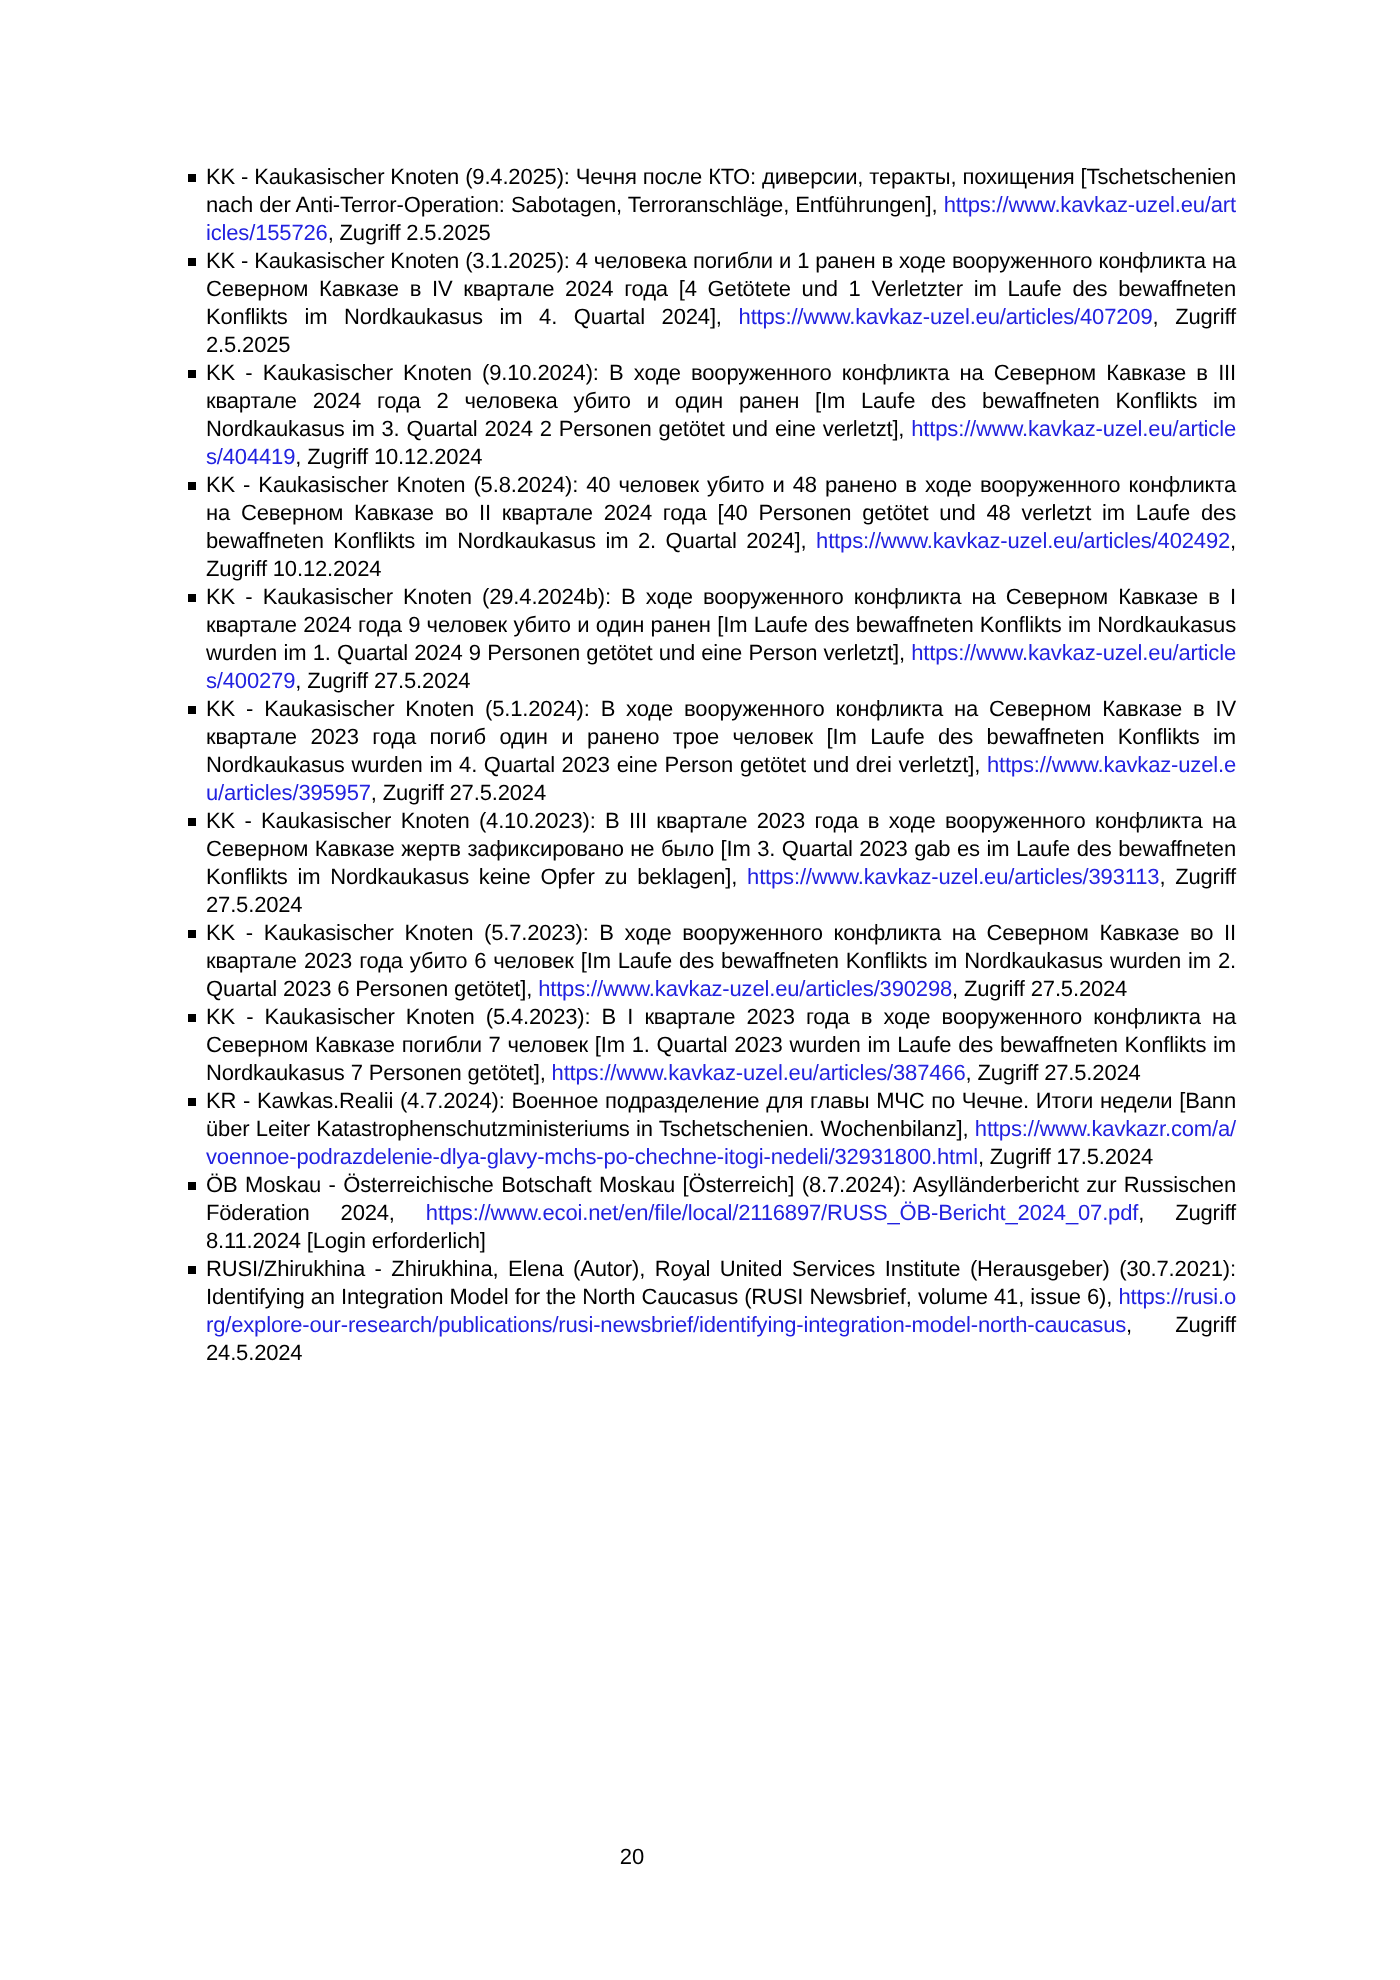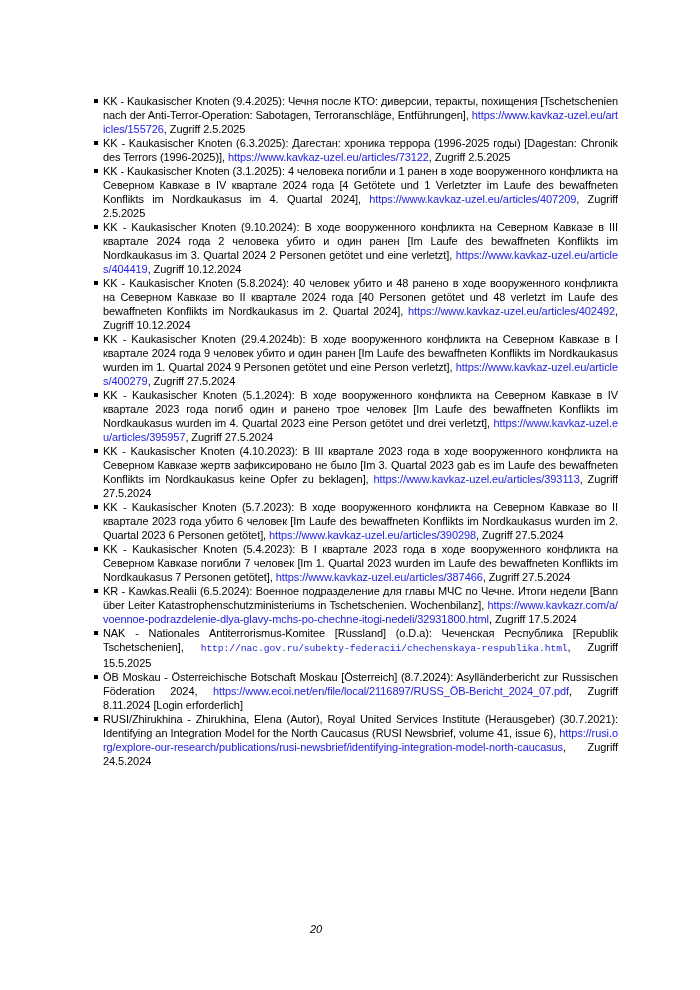--- a/index.html
+++ b/index.html
@@ -3,21 +3,21 @@
 <meta charset="utf-8">
 <style>
   html, body { margin: 0; padding: 0; }
   body {
     width: 700px; height: 990px;
     background: #ffffff; color: #000000;
     font-family: "Liberation Sans", "DejaVu Sans", sans-serif;
     position: relative; overflow: hidden;
   }
   .content {
-    position: absolute; left: 94px; top: 82px; width: 524px; margin-top: 12px;
+    position: absolute; left: 94px; top: 82px; width: 524px;
   }
   .entry {
     position: relative;
     padding-left: 9px;
     text-align: justify;
     font-size: 11px;
     line-height: 14px;
     letter-spacing: -0.08px;
   }
   .bullet {
@@ -28,36 +28,34 @@
     color: var(--link-color, #2222e0);
     text-decoration: none;
     word-break: break-all;
   }
   .mono {
     font-family: "Liberation Mono", "DejaVu Sans Mono", monospace;
     font-size: 9.7px;
   }
   .page-number {
     position: absolute; top: 923px; left: 0; width: 632px;
-    text-align: center; font-size: 11px; font-style: italic;
+    text-align: center; font-size: 11px;
   }
 </style>
 </head>
 <body>
 
 <div class="content">
     <div class="entry"><span class="bullet"></span><span>KK - Kaukasischer Knoten (9.4.2025): Чечня после КТО: диверсии, теракты, похищения [Tsche­tschenien nach der Anti-Terror-Operation: Sabotagen, Terroranschläge, Entführungen], </span><a class="link">https://www.kavkaz-uzel.eu/articles/155726</a><span>, Zugriff 2.5.2025</span></div>
-    <div class="entry"><span class="bullet"></span><span>KK - Kaukasischer Knoten (6.3.2025): Дагестан: хроника террора (1996-2025 годы) [Dagestan: Chronik des Terrors (1996-2025)], </span><a class="link">https://www.kavkaz-uzel.eu/articles/73122</a><span>, Zugriff 2.5.2025</span></div>
     <div class="entry"><span class="bullet"></span><span>KK - Kaukasischer Knoten (3.1.2025): 4 человека погибли и 1 ранен в ходе вооруженного конфликта на Северном Кавказе в IV квартале 2024 года [4 Getötete und 1 Verletzter im Laufe des bewaffneten Konflikts im Nordkaukasus im 4. Quartal 2024], </span><a class="link">https://www.kavkaz-uzel.eu/articles/407209</a><span>, Zugriff 2.5.2025</span></div>
     <div class="entry"><span class="bullet"></span><span>KK - Kaukasischer Knoten (9.10.2024): В ходе вооруженного конфликта на Северном Кавказе в III квартале 2024 года 2 человека убито и один ранен [Im Laufe des bewaffneten Konflikts im Nordkaukasus im 3. Quartal 2024 2 Personen getötet und eine verletzt], </span><a class="link">https://www.kavkaz-uzel.eu/articles/404419</a><span>, Zugriff 10.12.2024</span></div>
     <div class="entry"><span class="bullet"></span><span>KK - Kaukasischer Knoten (5.8.2024): 40 человек убито и 48 ранено в ходе вооруженного конфликта на Северном Кавказе во II квартале 2024 года [40 Personen getötet und 48 ver­letzt im Laufe des bewaffneten Konflikts im Nordkaukasus im 2. Quartal 2024], </span><a class="link">https://www.kavkaz-uzel.eu/articles/402492</a><span>, Zugriff 10.12.2024</span></div>
     <div class="entry"><span class="bullet"></span><span>KK - Kaukasischer Knoten (29.4.2024b): В ходе вооруженного конфликта на Северном Кавказе в I квартале 2024 года 9 человек убито и один ранен [Im Laufe des bewaffneten Konflikts im Nordkaukasus wurden im 1. Quartal 2024 9 Personen getötet und eine Person verletzt], </span><a class="link">https://www.kavkaz-uzel.eu/articles/400279</a><span>, Zugriff 27.5.2024</span></div>
     <div class="entry"><span class="bullet"></span><span>KK - Kaukasischer Knoten (5.1.2024): В ходе вооруженного конфликта на Северном Кавказе в IV квартале 2023 года погиб один и ранено трое человек [Im Laufe des bewaffneten Konflikts im Nordkaukasus wurden im 4. Quartal 2023 eine Person getötet und drei verletzt], </span><a class="link">https://www.kavkaz-uzel.eu/articles/395957</a><span>, Zugriff 27.5.2024</span></div>
     <div class="entry"><span class="bullet"></span><span>KK - Kaukasischer Knoten (4.10.2023): В III квартале 2023 года в ходе вооруженного конфликта на Северном Кавказе жертв зафиксировано не было [Im 3. Quartal 2023 gab es im Laufe des bewaffneten Konflikts im Nordkaukasus keine Opfer zu beklagen], </span><a class="link">https://www.kavkaz-uzel.eu/articles/393113</a><span>, Zugriff 27.5.2024</span></div>
     <div class="entry"><span class="bullet"></span><span>KK - Kaukasischer Knoten (5.7.2023): В ходе вооруженного конфликта на Северном Кавказе во II квартале 2023 года убито 6 человек [Im Laufe des bewaffneten Konflikts im Nordkaukasus wurden im 2. Quartal 2023 6 Personen getötet], </span><a class="link">https://www.kavkaz-uzel.eu/articles/390298</a><span>, Zugriff 27.5.2024</span></div>
     <div class="entry"><span class="bullet"></span><span>KK - Kaukasischer Knoten (5.4.2023): В I квартале 2023 года в ходе вооруженного конфликта на Северном Кавказе погибли 7 человек [Im 1. Quartal 2023 wurden im Laufe des bewaffneten Konflikts im Nordkaukasus 7 Personen getötet], </span><a class="link">https://www.kavkaz-uzel.eu/articles/387466</a><span>, Zugriff 27.5.2024</span></div>
-    <div class="entry"><span class="bullet"></span><span>KR - Kawkas.Realii (6.5.2024): Военное подразделение для главы МЧС по Чечне. Итоги недели [Bann über Leiter Katastrophenschutzministeriums in Tschetschenien. Wochenbilanz], </span><a class="link">https://www.kavkazr.com/a/voennoe-podrazdelenie-dlya-glavy-mchs-po-chechne-itogi-nedeli/32931800.html</a><span>, Zugriff 17.5.2024</span></div>
-    <div class="entry"><span class="bullet"></span><span>NAK - Nationales Antiterrorismus-Komitee [Russland] (o.D.a): Чеченская Республика [Republik Tschetschenien], </span><a class="link mono">http://nac.gov.ru/subekty-federacii/chechenskaya-respublika.html</a><span>, Zugriff 15.5.2025</span></div>
+    <div class="entry"><span class="bullet"></span><span>KR - Kawkas.Realii (4.7.2024): Военное подразделение для главы МЧС по Чечне. Итоги недели [Bann über Leiter Katastrophenschutzministeriums in Tschetschenien. Wochenbilanz], </span><a class="link">https://www.kavkazr.com/a/voennoe-podrazdelenie-dlya-glavy-mchs-po-chechne-itogi-nedeli/32931800.html</a><span>, Zugriff 17.5.2024</span></div>
     <div class="entry"><span class="bullet"></span><span>ÖB Moskau - Österreichische Botschaft Moskau [Österreich] (8.7.2024): Asylländerbericht zur Russi­schen Föderation 2024, </span><a class="link">https://www.ecoi.net/en/file/local/2116897/RUSS_ÖB-Bericht_2024_07.pdf</a><span>, Zugriff 8.11.2024 [Login erforderlich]</span></div>
     <div class="entry"><span class="bullet"></span><span>RUSI/Zhirukhina - Zhirukhina, Elena (Autor), Royal United Services Institute (Herausgeber) (30.7.2021): Identifying an Integration Model for the North Caucasus (RUSI Newsbrief, volume 41, issue 6), </span><a class="link">https://rusi.org/explore-our-research/publications/rusi-newsbrief/identifying-integration-model-north-caucasus</a><span>, Zugriff 24.5.2024</span></div>
   </div>
 
 <div class="page-number">20</div>
 
 </body></html>

